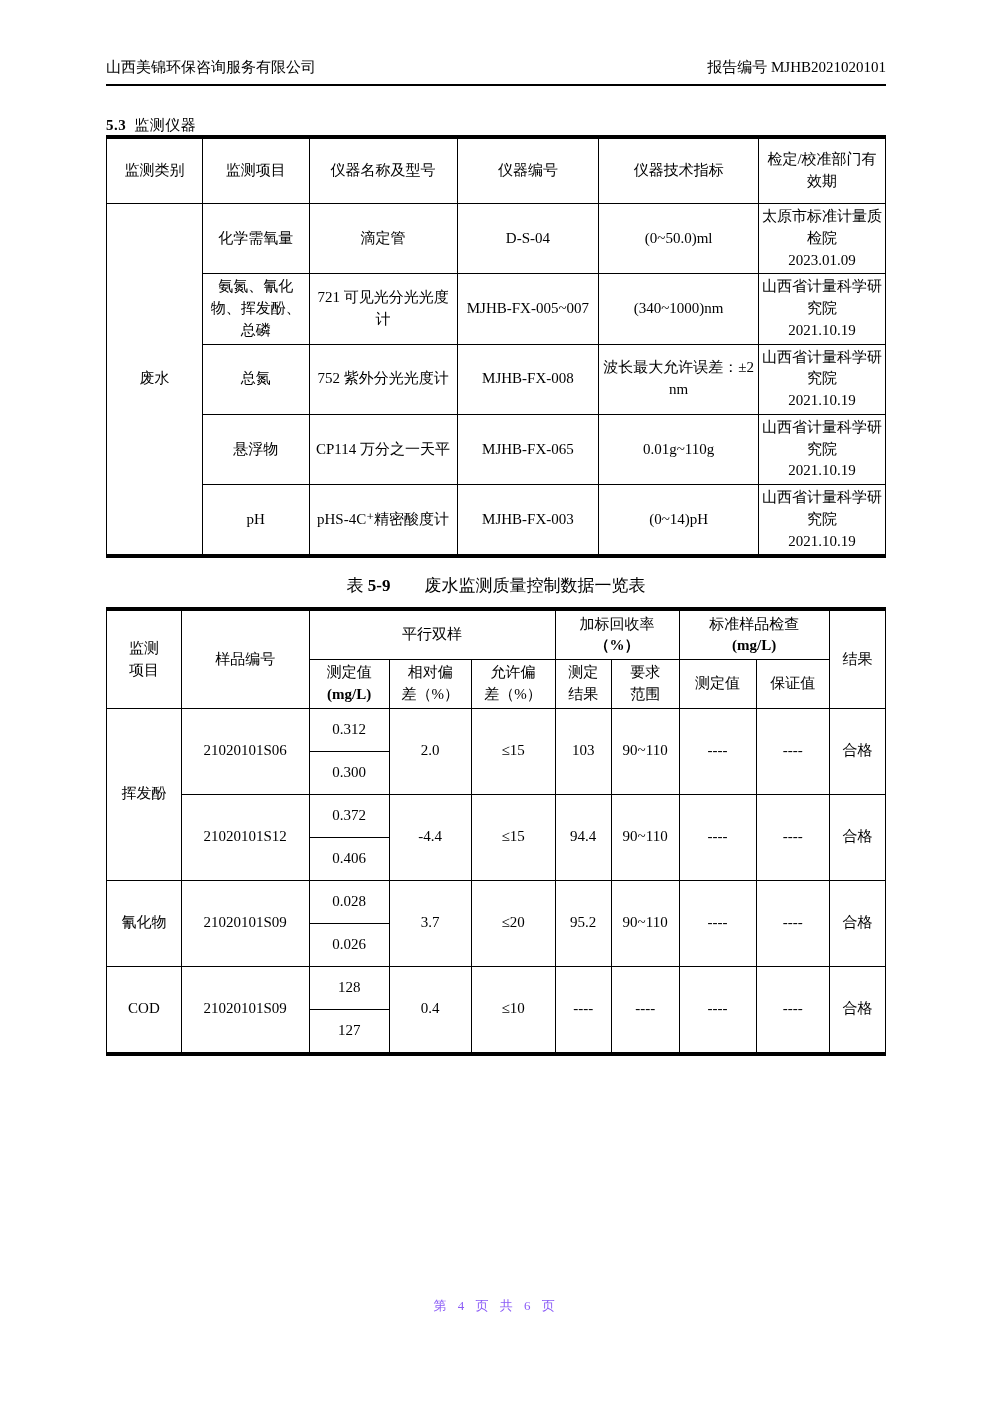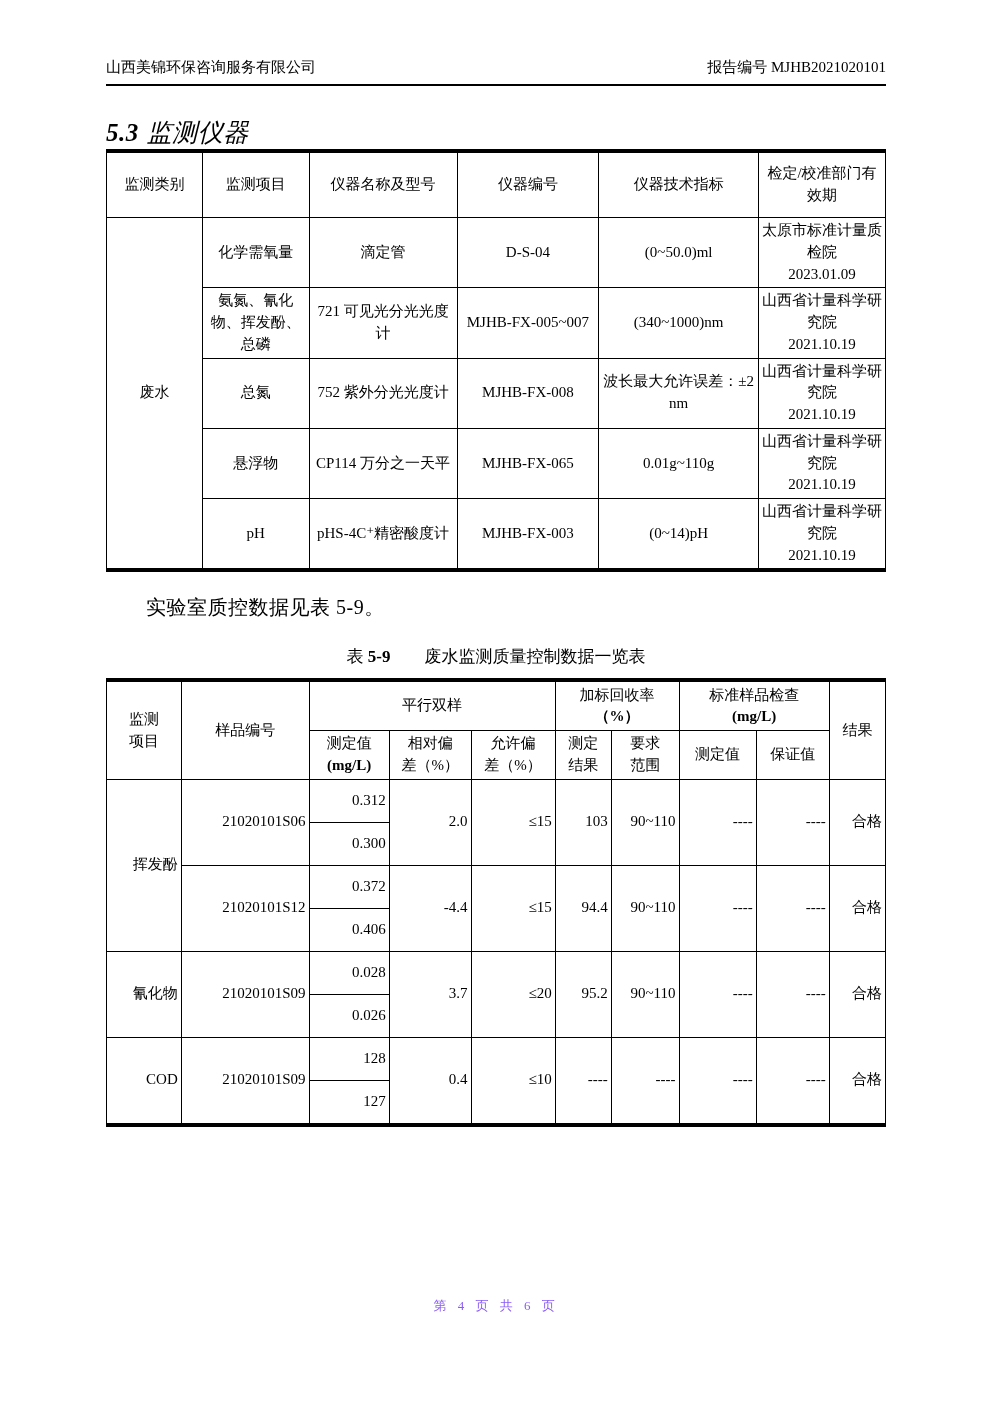--- a/index.html
+++ b/index.html
@@ -3,34 +3,34 @@
 <meta charset="utf-8">
 <style>
   html,body{margin:0;padding:0;background:#e8e8e8;}
   .page{
     width:992px;height:1403px;background:#ffffff;margin:0 auto;position:relative;
     font-family:"Liberation Serif","DejaVu Serif",serif;color:#000;box-sizing:border-box;
     padding:58px 106px 0 106px;
   }
   .hdr{display:flex;justify-content:space-between;align-items:flex-end;font-size:15px;}
   .hdr-rule{border:none;border-top:2px solid #000;margin:7px 0 0 0;}
-  .sec-heading{margin:30px 0 0 0;font-size:25px;font-weight:normal;letter-spacing:0.5px;font-style:italic;}
+  .sec-heading{margin:30px 0 0 0;font-size:15px;font-weight:normal;letter-spacing:0.5px;}
   .sec-heading .num{font-weight:bold;margin-right:8px;}
   .body-para{font-size:20px;line-height:43px;text-indent:2em;margin:14px 0 0 0;letter-spacing:0.5px;}
   .tbl-caption{text-align:center;font-size:17px;margin:16px 0 10px 0;}
   .tbl-caption .num{font-weight:bold;}
   .tbl-caption .gap{display:inline-block;width:34px;}
   table{width:100%;border-collapse:collapse;border-top:4px solid #000;border-bottom:4px solid #000;table-layout:fixed;}
   td,th{border:1px solid #000;text-align:center;vertical-align:middle;font-weight:normal;
         font-size:15px;line-height:1.45;padding:2px 3px;word-break:break-all;}
   .t54 th{height:60px;}
   .t54 td{height:64px;text-align:center;}
   .t59 .h1 td{height:44px;}
   .t59 .h2 td{height:42px;}
-  .t59 .sub td{height:38px;text-align:right;}
+  .t59 .sub td{height:38px;}
   .unit{font-weight:bold;}
   .footer{position:absolute;left:0;bottom:88px;width:100%;text-align:center;font-size:13px;letter-spacing:4px;color:#8b5cf6;}
 </style>
 </head>
 <body>
 
 <div class="page">
 
   <div class="hdr">
     <span>山西美锦环保咨询服务有限公司</span>
@@ -108,21 +108,20 @@
       <td>(0~14)pH</td>
       <td>
             <div>山西省计量科学研究院</div>
             <div>2021.10.19</div>
           </td>
     </tr>
   </tbody>
     </table>
 
 
-  <p class="body-para">实验室质控数据见表 5-9。</p>
 
   <div class="tbl-caption">
     <span>表</span>
     <span class="num">5-9</span><span class="gap"></span><span>废水监测质量控制数据一览表</span>
   </div>
 
   <table class="t59">
     <colgroup>
       <col style="width:9.6%">
         <col style="width:16.4%">

